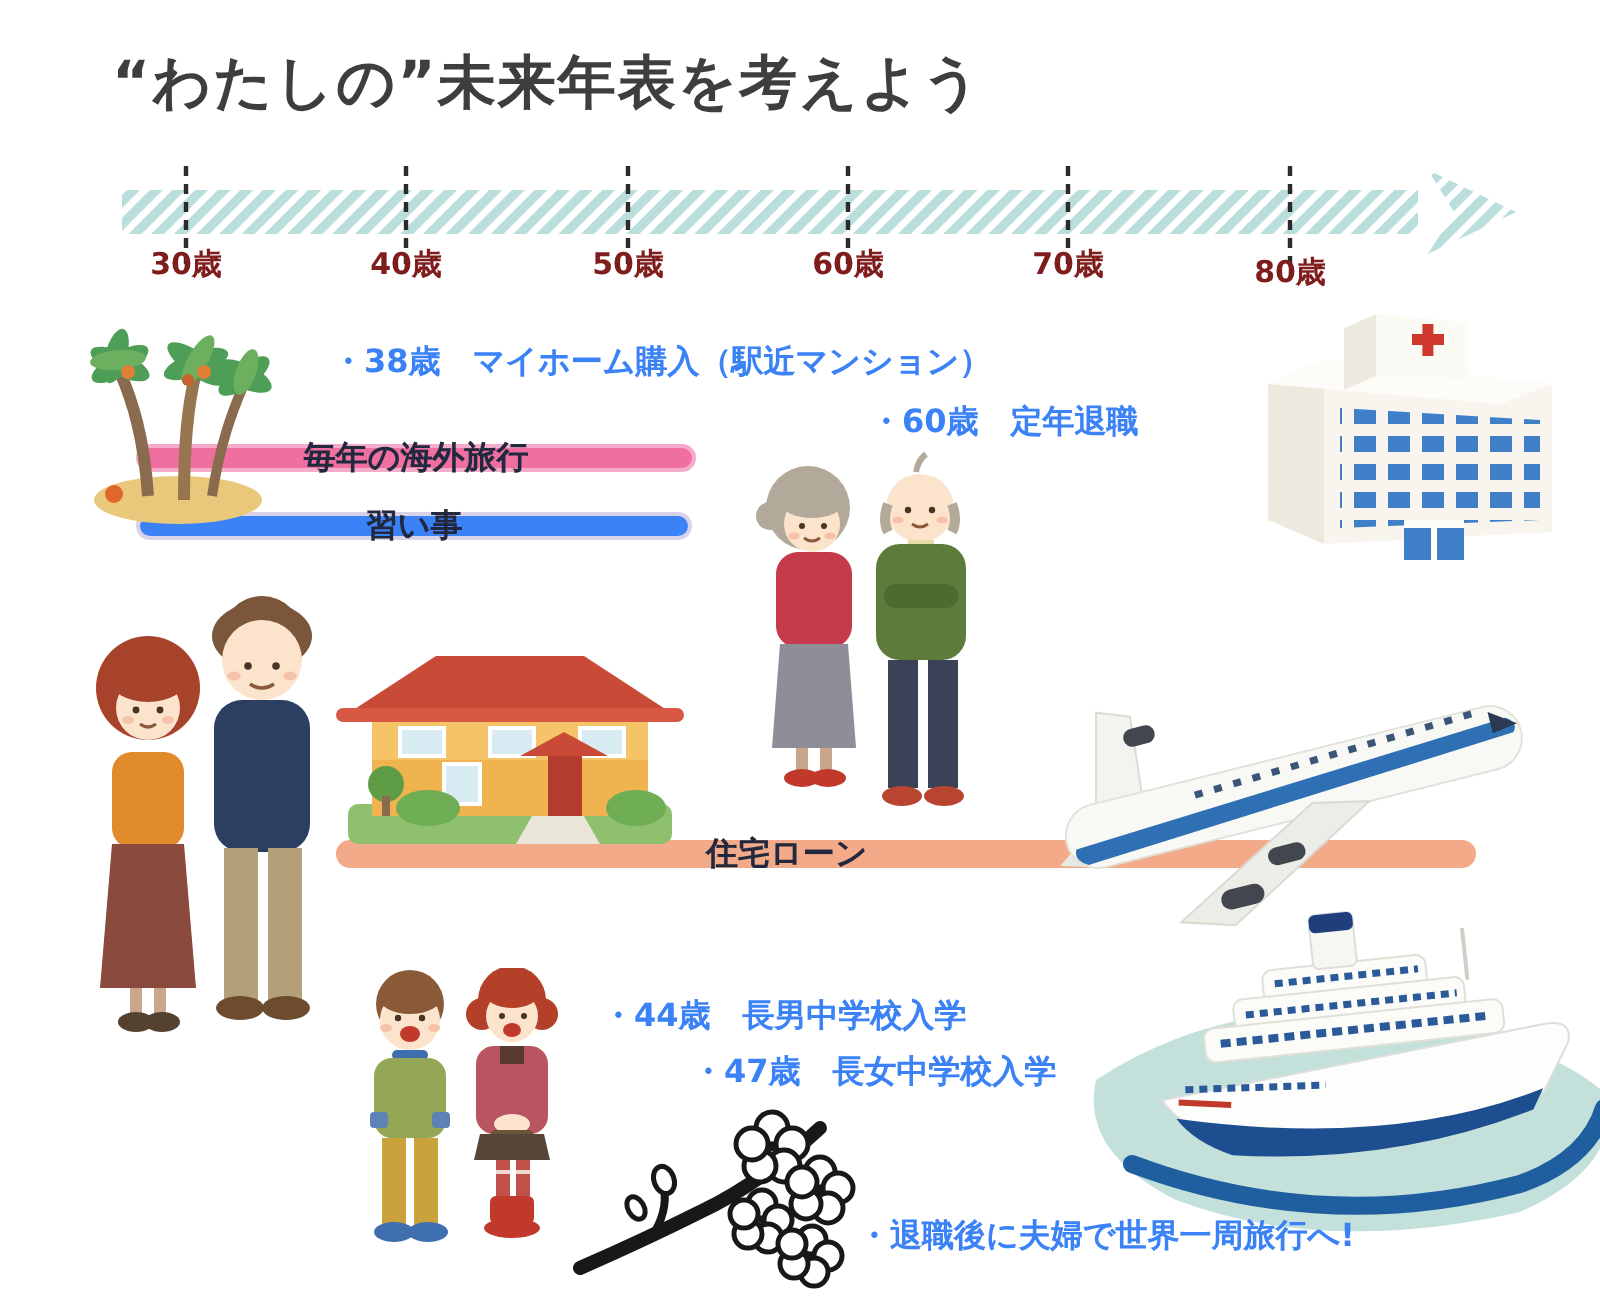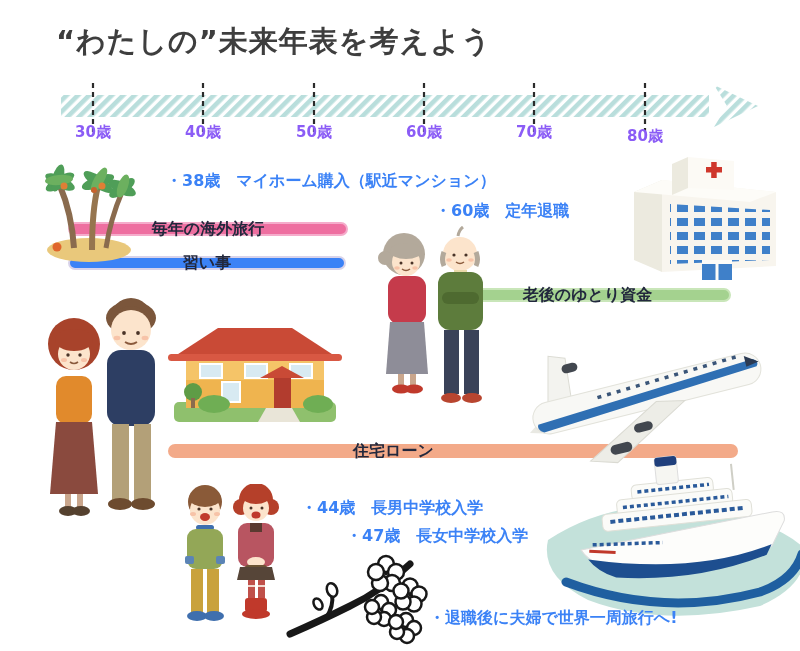--- a/index.html
+++ b/index.html
@@ -1,20 +1,20 @@
 <!DOCTYPE html>
 <html><head>
 <meta charset="utf-8">
 <style>
   html,body{margin:0;padding:0;}
   body{font-family:"DejaVu Sans",sans-serif;background:#fff;}
   #canvas{position:relative;width:800px;height:651px;background:#ffffff;overflow:hidden;margin-left:16px;}
   .abs{position:absolute;}
   .title{font-size:29px;font-weight:bold;color:#3e3e3e;letter-spacing:1px;z-index:2;}
-  .tick-label{font-size:15px;font-weight:bold;color:#8b5cf6;text-align:center;width:44px;z-index:2;}
+  .tick-label{font-size:15px;font-weight:bold;color:#7f1d1d;text-align:center;width:44px;z-index:2;}
   .note{font-size:16px;font-weight:bold;color:#3b82f6;white-space:nowrap;z-index:4;}
   .bar{height:14px;border-radius:14px;display:flex;align-items:center;justify-content:center;
        font-size:16px;font-weight:bold;color:#22283d;z-index:1;box-sizing:border-box;}
   .bar.left-text{justify-content:flex-start;padding-left:185px;}
   .illus{z-index:3;}
   svg{display:block;}
 </style>
 </head>
 <body>
 
@@ -43,22 +43,21 @@
 
   <div class="abs tick-label" style="left:55px;top:123px;">30歳</div>
   <div class="abs tick-label" style="left:165px;top:123px;">40歳</div>
   <div class="abs tick-label" style="left:276px;top:123px;">50歳</div>
   <div class="abs tick-label" style="left:386px;top:123px;">60歳</div>
   <div class="abs tick-label" style="left:496px;top:123px;">70歳</div>
   <div class="abs tick-label" style="left:607px;top:127px;">80歳</div>
 
   <div class="abs bar" style="left: 52px; top: 222px; width: 280px; border: 2px solid rgb(245, 172, 203); background-color: rgb(238, 111, 160);">毎年の海外旅行</div>
   <div class="abs bar" style="left: 52px; top: 256px; width: 278px; border: 2px solid rgb(216, 211, 234); background-color: #3b82f6;">習い事</div>
-  <div class="abs bar" style="left: 428px; top: 288px; width: 287px; border: 2px solid rgb(201, 230, 185); background-color: rgb(164, 210, 143);">老後のゆとり資金</div>
-  <div class="abs bar left-text" style="left: 152px; top: 444px; width: 570px; background-color: rgb(243, 170, 137);">住宅ローン</div>
+  <div class="abs bar left-text" style="left: 152px; top: 420px; width: 570px; background-color: rgb(243, 170, 137);">住宅ローン</div>
 
   <div class="abs note" style="left:150px;top:171px;">・38歳　マイホーム購入（駅近マンション）</div>
   <div class="abs note" style="left:419px;top:201px;">・60歳　定年退職</div>
   <div class="abs note" style="left:285px;top:498px;">・44歳　長男中学校入学</div>
   <div class="abs note" style="left:330px;top:526px;">・47歳　長女中学校入学</div>
   <div class="abs note" style="left:413px;top:608px;">・退職後に夫婦で世界一周旅行へ!</div>
 
   <svg class="abs illus" style="left:28px;top:146px;" width="100" height="118" viewBox="0 0 100 118">
     <ellipse cx="45" cy="104" rx="42" ry="12" fill="#e9c87b"></ellipse>
     <circle cx="13" cy="101" r="4.5" fill="#e0662c"></circle>

